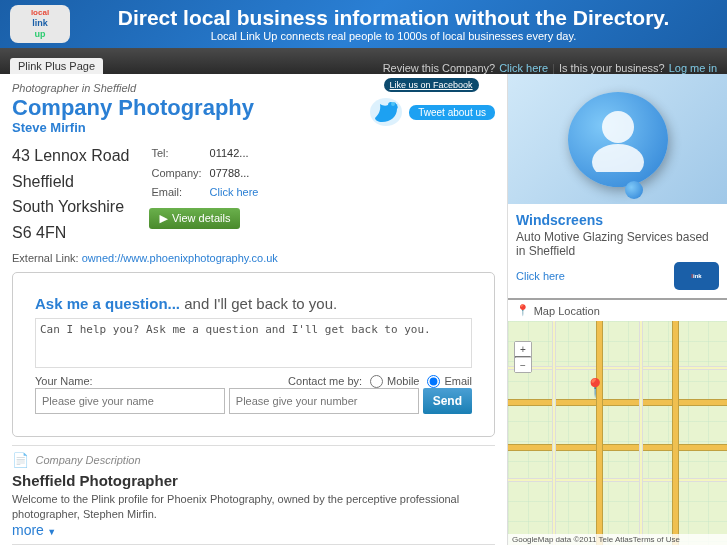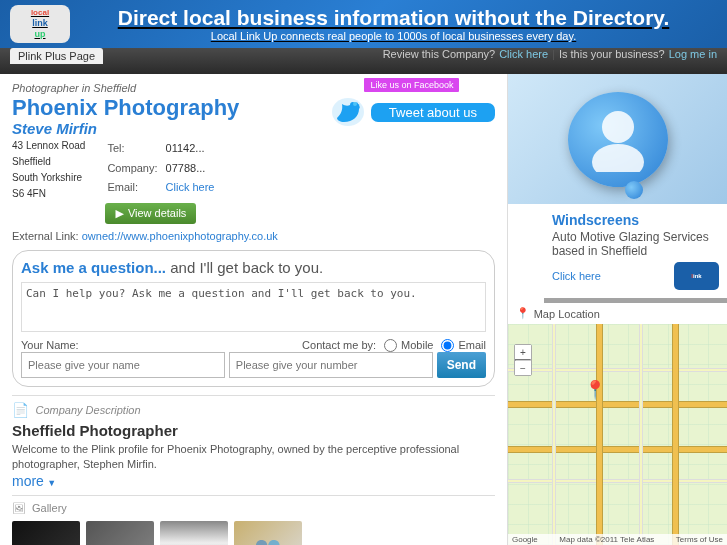--- a/index.html
+++ b/index.html
@@ -5,21 +5,20 @@
     * { margin: 0; padding: 0; box-sizing: border-box; }
     body { font-family: Arial, sans-serif; font-size: 12px; background: #f0f0f0; width: 727px; height: 545px; overflow: hidden; }
 
     
     .header {
       background: linear-gradient(135deg, #1a5fa8 0%, #2a7fd4 50%, #1a5fa8 100%);
       height: 48px;
       display: flex;
       align-items: center;
       padding: 0 10px;
-      text-decoration: underline;
     }
     .header-logo {
       width: 60px;
       height: 38px;
       background: #e8e8e8;
       border-radius: 8px;
       display: flex;
       align-items: center;
       justify-content: center;
       flex-shrink: 0;
@@ -45,21 +44,21 @@
     }
     .header-text .sub-title {
       font-size: 11px;
     }
 
     
     .nav-bar {
       background: linear-gradient(to bottom, #4a4a4a, #2a2a2a);
       height: 26px;
       display: flex;
-      align-items: flex-start;
+      align-items: flex-end;
       padding: 0 10px;
       justify-content: space-between;
     }
     .nav-tab {
       color: #ccc;
       font-size: 11px;
       padding: 2px 8px;
       border-radius: 3px 3px 0 0;
     }
     .nav-tab.active {
@@ -104,63 +103,63 @@
     }
 
     .business-name {
       font-size: 22px;
       font-weight: bold;
       color: #2a7fd4;
       line-height: 1.1;
     }
 
     .business-owner {
-      font-size: 15px;
+      font-size: 13px;
       color: #2a7fd4;
       font-weight: bold;
-      margin-bottom: 1px;
-      font-style: italic;
+      margin-bottom: 8px;
     }
 
     .social-box {
       display: flex;
       flex-direction: column;
       align-items: center;
       gap: 4px;
       margin-left: 10px;
       margin-top: -4px;
     }
 
     .fb-btn {
-      background: #d946ef;
+      background: #0c4a6e;
       color: white;
       font-size: 9px;
       padding: 2px 6px;
-      border-radius: 1px;
+      border-radius: 7px;
       white-space: nowrap;
+      text-decoration: underline;
     }
 
     .tweet-btn {
       background: #1da1f2;
       color: white;
-      font-size: 13px;
-      padding: 2px 18px;
+      font-size: 10px;
+      padding: 2px 9px;
       border-radius: 7px;
       white-space: nowrap;
     }
 
     
     .address-section {
       display: flex;
       gap: 20px;
       margin-bottom: 6px;
     }
 
     .address-block {
-      font-size: 10px;
+      font-size: 16px;
       color: #333;
       line-height: 1.6;
     }
 
     .contact-block {
       font-size: 11px;
       line-height: 1.6;
     }
 
     .contact-block td { padding-right: 6px; color: #555; margin-left: 30px; }
@@ -184,22 +183,22 @@
     .external-link {
       font-size: 11px;
       color: #555;
       margin-bottom: 8px;
     }
     .external-link a { color: #2a7fd4; }
 
     
     .question-box {
       border: 1px solid #ccc;
-      border-radius: 16px;
-      padding: 8px;
+      border-radius: 5px;
+      padding: 22px;
       margin-bottom: 8px;
       background: white;
     }
 
     .question-title {
       font-size: 15px;
       margin-bottom: 6px;
     }
     .question-title .ask { color: #2a7fd4; font-weight: bold; }
     .question-title .rest { color: #555; }
@@ -367,22 +366,21 @@
       right: 25px;
       width: 18px;
       height: 18px;
       background: radial-gradient(ellipse at 35% 35%, #7ec8f8, #2a7fd4);
       border-radius: 50%;
     }
 
     
     .ad-section {
       padding: 8px;
-      border-bottom: 5px solid #a3a3a3;
-      margin-left: 36px;
+      border-bottom: 2px solid #a3a3a3;
     }
 
     .ad-title {
       font-size: 14px;
       font-weight: bold;
       color: #2a7fd4;
       margin-bottom: 2px;
     }
 
     .ad-desc {
@@ -513,21 +511,20 @@
     .map-footer {
       position: absolute;
       bottom: 0;
       right: 0;
       left: 0;
       font-size: 8px;
       color: #555;
       background: rgba(255,255,255,0.8);
       padding: 1px 4px;
       display: flex;
-      justify-content: space-between;
     }
 
     .name-number-row {
       display: flex;
       gap: 4px;
       align-items: flex-end;
     }
   </style>
 </head>
 <body>
@@ -557,21 +554,21 @@
   </div>
 </div>
 
 <div class="main-content">
 
   <div class="left-col">
 
     <div class="business-name-row">
       <div>
         <div class="business-category">Photographer in Sheffield</div>
-        <div class="business-name">Phoenix Photography</div>
+        <div class="business-name">Company Photography</div>
         <div class="business-owner">Steve Mirfin</div>
       </div>
       <div class="social-box">
         <div class="fb-btn">Like us on Facebook</div>
         <div style="display:flex;align-items:center;gap:4px;">
 
           <svg width="38" height="32" viewBox="0 0 38 32">
             <ellipse cx="19" cy="16" rx="16" ry="14" fill="#1da1f2" opacity="0.15"></ellipse>
             <path d="M8 22 C12 18 14 14 13 8 C16 10 19 10 21 9 C21 6 24 5 26 7 C28 6 29 7 29 8 C30 8 31 9 30 10 C31 10 31 12 30 13 C30 20 24 26 15 26 C11 26 8 24 8 22Z" fill="#1da1f2"></path>
             <circle cx="26" cy="8" r="2" fill="#4fc3f7"></circle>

